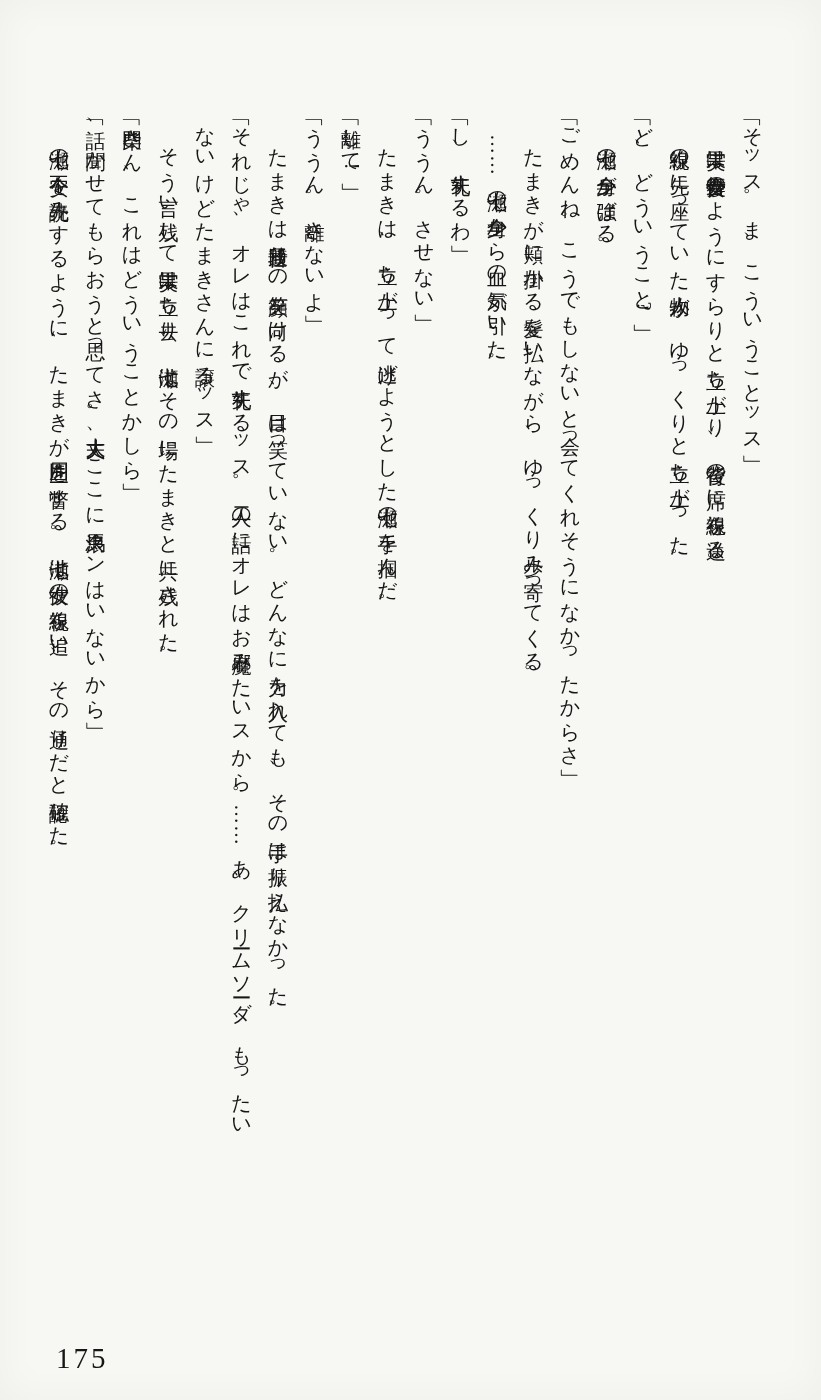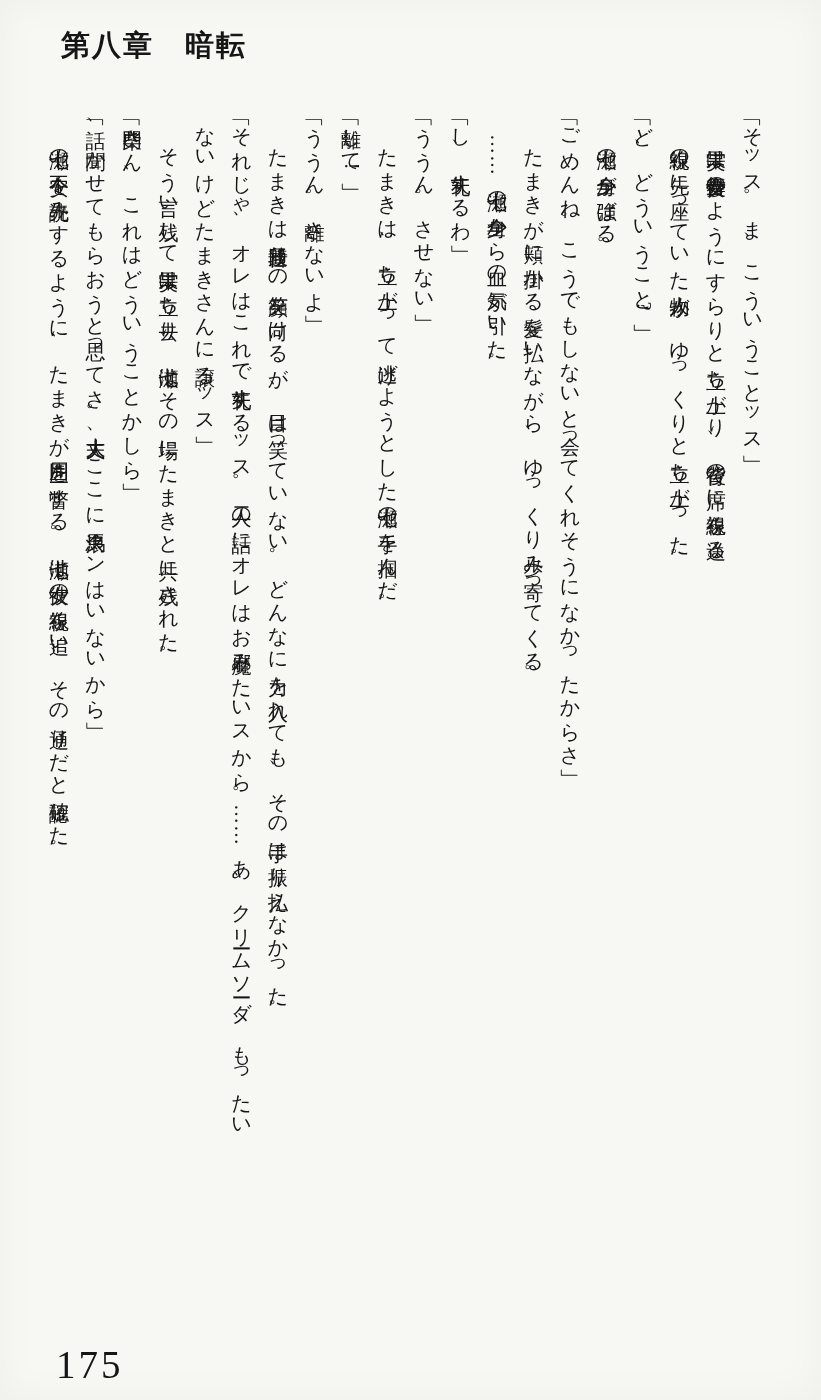--- a/index.html
+++ b/index.html
@@ -45,30 +45,29 @@
     letter-spacing: 1px;
     white-space: nowrap;
   }
   .text-block p.line.indent {
     text-indent: 21px;
   }
   .page-number {
     position: absolute;
     left: 56px;
     top: 1342px;
-    font-size: 39px;
+    font-size: 29px;
     letter-spacing: 3px;
   }
 </style>
 </head>
 <body>
 
 <div class="page">
 
-  <div class="chapter-title">第八章　暗転</div>
 
   <div class="text-block">
       <p class="line">「そッス。ま、こういうことッス」</p>
       <p class="line indent">実果は舞台女優のようにすらりと立ち上がり、背後の席に視線を送る。</p>
       <p class="line indent">視線の先に座っていた人物が、ゆっくりと立ち上がった。</p>
       <p class="line">「ど、どういうこと?」</p>
       <p class="line indent">七瀬の全身が強ばる。</p>
       <p class="line">「ごめんね。こうでもしないと会ってくれそうになかったからさ」</p>
       <p class="line indent">たまきが頬に掛かる髪を払いながら、ゆっくり歩み寄ってくる。</p>
       <p class="line indent">……七瀬の全身から血の気が引いた。</p>

